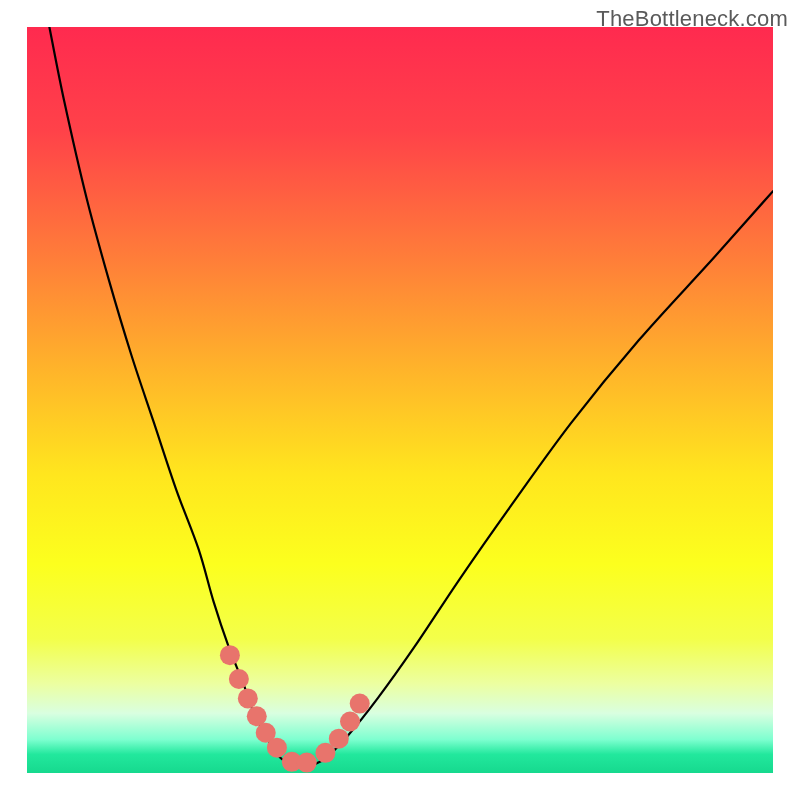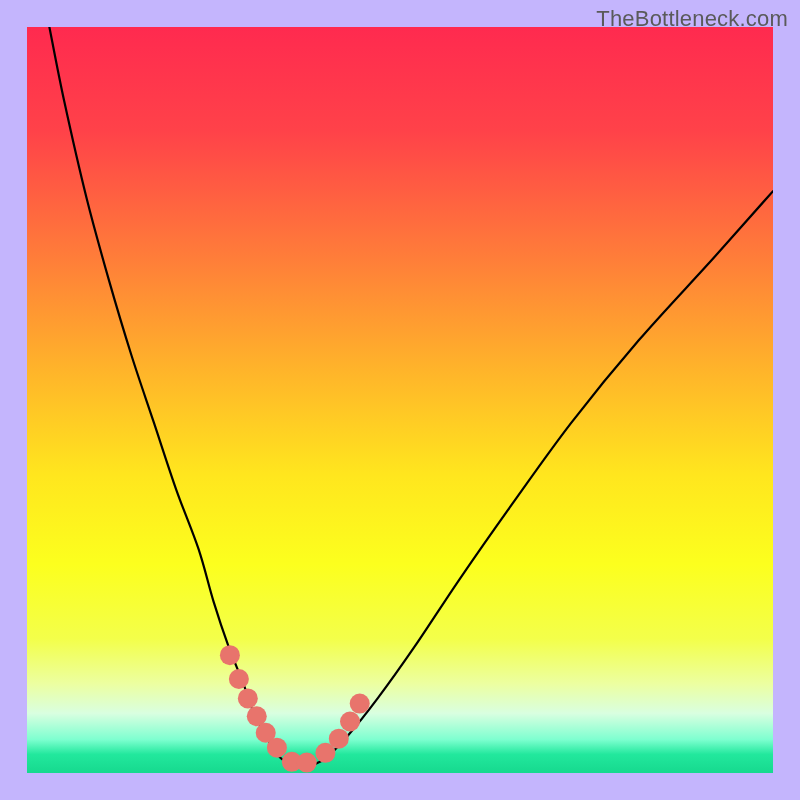--- a/index.html
+++ b/index.html
@@ -8,21 +8,21 @@
     width: 800px;
     height: 800px;
     background: #000000;
     overflow: hidden;
     font-family: Arial, Helvetica, sans-serif;
   }
   .frame {
     position: relative;
     width: 800px;
     height: 800px;
-    background: #c4b5fd;
+    background: #ffffff;
   }
   .watermark {
     position: absolute;
     top: 6px;
     right: 12px;
     color: #5a5a5a;
     font-size: 22px;
     font-weight: 400;
     letter-spacing: 0.2px;
     z-index: 10;

